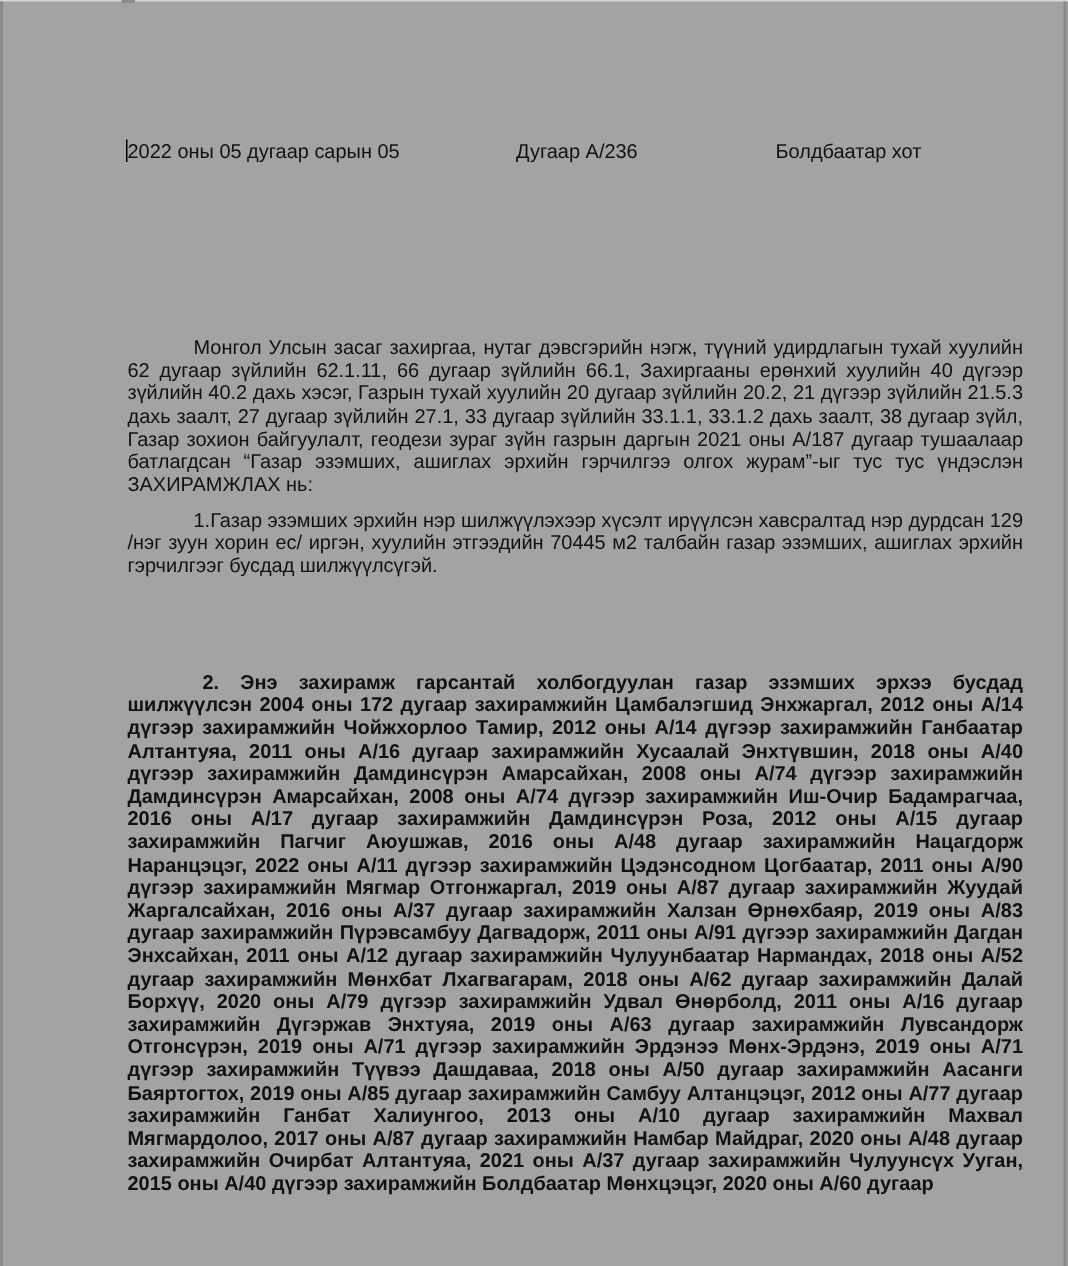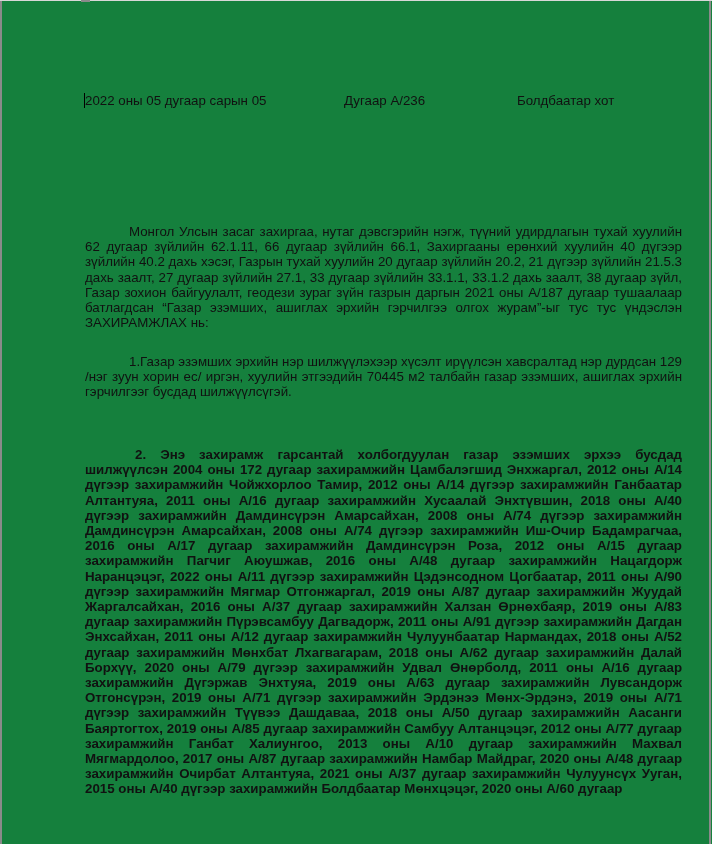--- a/index.html
+++ b/index.html
@@ -1,30 +1,30 @@
 <!DOCTYPE html>
 <html><head>
 <meta charset="utf-8">
 <style>
   html, body { margin: 0; padding: 0; background: #ffffff; }
   body { width: 712px; height: 844px; position: relative; overflow: hidden;
          font-family: "Liberation Sans", sans-serif; color: #111; }
-  .page { position: absolute; left: 0; top: 0; width: 712px; height: 844px; background: #15803d; }
+  .page { position: absolute; left: 0; top: 0; width: 712px; height: 844px; background: #a3a3a3; }
   .top-border { position: absolute; left: 0; top: 0; width: 712px; height: 1px; background: #d8d8d8; }
   .left-border { position: absolute; left: 0; top: 1px; width: 2px; height: 843px; background: #8a8a8a; }
   .right-border { position: absolute; left: 709px; top: 1px; width: 2px; height: 843px; background: #8a8a8a; }
   .ruler-marker { position: absolute; left: 81px; top: 0; width: 9px; height: 2px; background: #8a8a8a; }
   .content { position: absolute; left: 85px; top: 0; width: 597px; font-size: 13.3px; line-height: 15.2px; }
   .header-line { position: absolute; top: 93px; left: 0; width: 597px; height: 16px; white-space: nowrap; }
   .header-line span { position: absolute; top: 0; }
   .caret { position: absolute; left: -1px; top: 0; width: 1px; height: 15px; background: #000; }
   .title { position: absolute; top: 160px; left: 0; width: 597px; text-align: center; }
   .para { position: absolute; left: 0; width: 597px; text-align: justify; text-indent: 44px; }
   .p1 { top: 224px; }
-  .p2 { top: 354px; }
+  .p2 { top: 339px; }
   .p3 { top: 447px; text-indent: 50px; font-weight: bold; }
 </style>
 </head>
 <body>
 
 <div class="page">
   <div class="top-border"></div>
   <div class="left-border"></div>
   <div class="right-border"></div>
   <div class="ruler-marker"></div>

